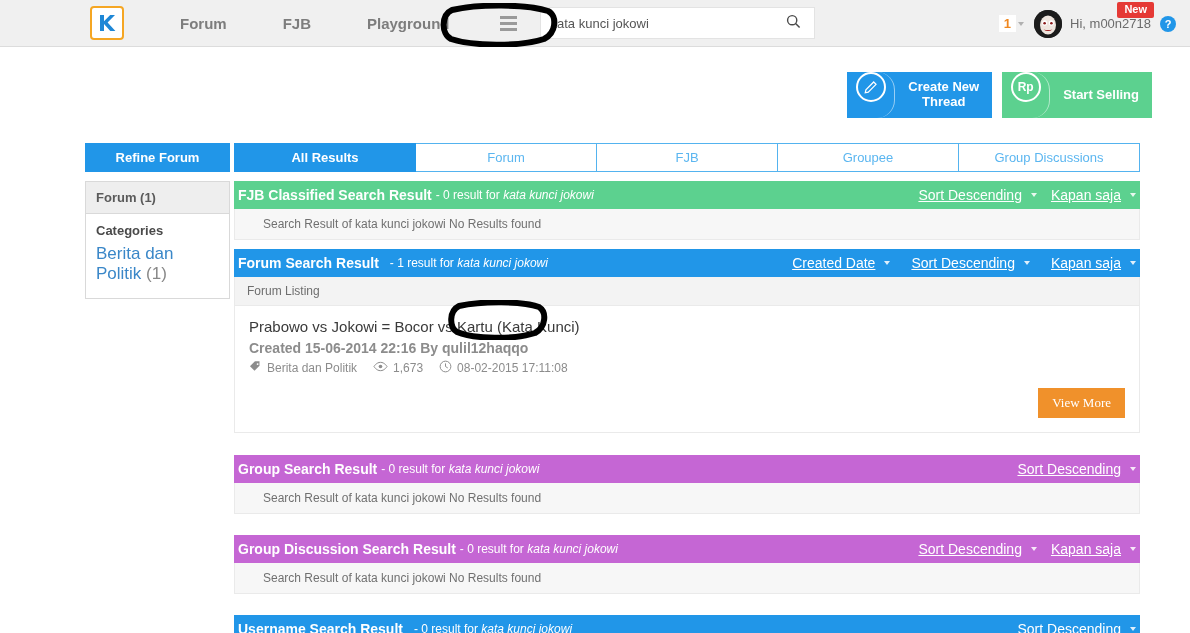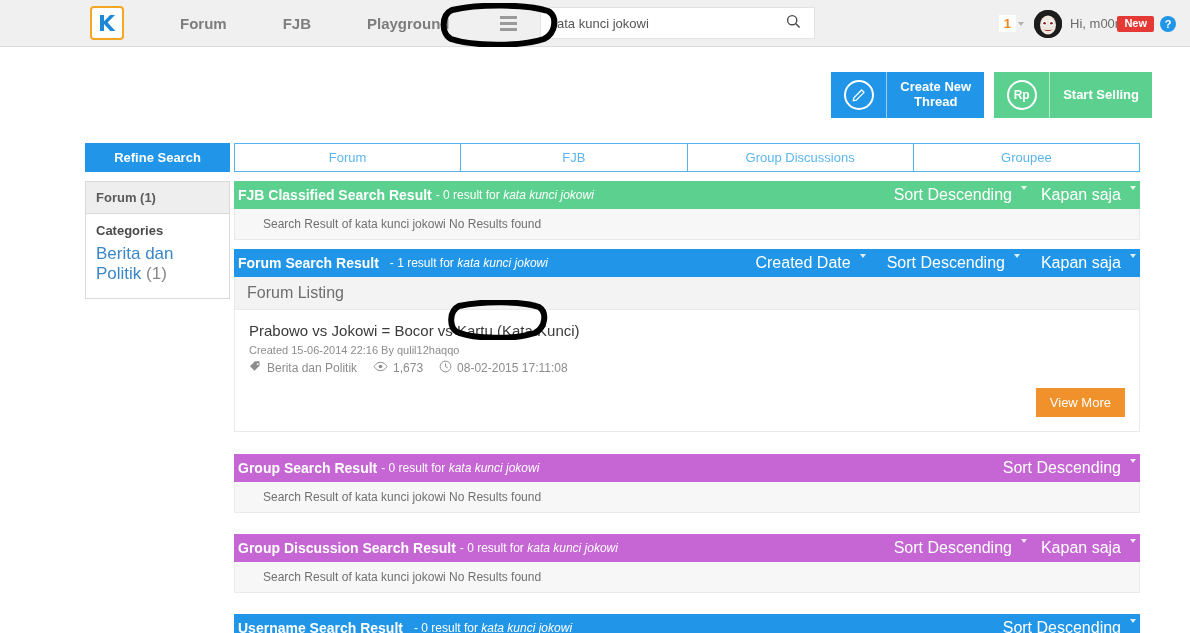--- a/index.html
+++ b/index.html
@@ -97,21 +97,21 @@
   }
   .avatar {
     width:28px; height:28px; border-radius:50%;
     overflow:hidden; background:#2a2a2a;
     display:flex; align-items:center; justify-content:center;
     flex:none;
   }
   .greeting { color:#6b6b6b; font-size:13px; margin-left:8px; }
   .new-badge {
     position:absolute;
-    top:16px; right:22px;
+    top:2px; right:22px;
     background:#e53935;
     color:#ffffff;
     font-size:11px;
     font-weight:bold;
     padding:2px 7px 3px;
     border-radius:2px;
     line-height:1;
   }
   .help-icon {
     width:16px;height:16px;border-radius:50%;
@@ -127,23 +127,24 @@
     right:38px; top:72px;
     display:flex; gap:10px;
   }
   .act-btn {
     display:flex; align-items:center;
     height:46px;
     color:#ffffff;
     cursor:pointer;
   }
   .act-btn .ic {
-    width:56px; height:46px;
-    display:flex; align-items:center; justify-content:center;
+    width:48px; height:46px;
+    display:flex; align-items:flex-start; justify-content:center;
     border-right:1px solid rgba(255,255,255,.55);
+    border-radius:18px;
   }
   .act-btn .lbl {
     padding:0 13px;
     font-size:13px; font-weight:bold;
     line-height:1.12;
     text-align:center;
     white-space:pre-line;
   }
   .blue-btn { background:#2196e8; }
   .green-btn { background:#5cd18f; }
@@ -203,24 +204,25 @@
     height:28px;
     display:flex; align-items:center;
     padding:0 4px;
     color:#ffffff;
   }
   .sec-bar .t { font-size:14px; font-weight:bold; }
   .sec-bar .sub { font-size:12px; margin-left:4px; font-weight:normal; }
   .sec-bar .sub i { font-style:italic; }
   .sec-bar .spacer { flex:1; }
   .sortopt {
-    font-size:16px;
+    font-size:14px;
     margin-left:14px;
-    display:flex; align-items:flex-start;
+    display:flex; align-items:center;
     cursor:pointer;
+    text-decoration:underline;
   }
   .sortopt .car {
     width:0;height:0;margin-left:9px;
     border-left:3px solid transparent;border-right:3px solid transparent;
     border-top:4px solid rgba(255,255,255,.85);
   }
   .sec-green { background:#5cd18f; }
   .sec-blue  { background:#2196e8;gap:7px; }
   .sec-purple{ background:#c566d4; }
 
@@ -231,46 +233,46 @@
     padding:8px 28px;
     color:#707070;
     font-size:12px;
   }
   .sec-sublabel {
     background:#f3f3f3;
     border:1px solid #eaeaea;
     border-top:none;
     padding:7px 12px;
     color:#6e6e6e;
-    font-size:16px;
+    font-size:12px;
   }
 
   .listing {
     background:#ffffff;
     border:1px solid #eaeaea;
     border-top:none;
     padding:12px 14px 14px;
   }
   .item-title {
     font-size:15px; color:#3a3a3a;
     margin:0 0 5px;
     text-decoration:none; display:block;
   }
-  .item-created { font-size:11px; color:#8c8c8c; margin-bottom:4px; }
+  .item-created { font-size:14px; color:#8c8c8c; margin-bottom:4px;font-weight:bold; }
   .item-meta { display:flex; align-items:center; gap:7px; font-size:12px; color:#8c8c8c; }
   .item-meta .grp { display:flex; align-items:center; gap:5px; margin-right:9px; }
 
   .viewmore-row { display:flex; justify-content:flex-end; margin-top:12px; }
   .viewmore {
     background:#f0912b;
     color:#ffffff;
     font-size:13px;
     padding:7px 14px;
     border:0; cursor:pointer;
-    font-family:Liberation Sans, sans-serif;
+    font-family:Liberation Serif, serif;
   }
 
   
   .annot { position:absolute; pointer-events:none; }
   #annot-search { left:438px; top:3px; }
   #annot-title  { left:446px; top:300px; }
 </style>
 </head>
 <body>
 
@@ -347,26 +349,27 @@
     <span class="ic">
       <span class="circ">Rp</span>
     </span>
     <span class="lbl">Start Selling</span>
   </div>
 </div>
 
 <div class="content">
 
   <div class="row-tabs">
-    <div class="refine">Refine Search</div>
+    <div class="refine">Refine Forum</div>
     <div class="tabs">
+      <div class="tab active">All Results</div>
       <div class="tab">Forum</div>
       <div class="tab">FJB</div>
+      <div class="tab">Groupee</div>
       <div class="tab">Group Discussions</div>
-      <div class="tab">Groupee</div>
     </div>
   </div>
 
   <div class="main">
 
     <div class="sidebar">
       <div class="side-box">
         <div class="side-head">Forum (1)</div>
         <div class="side-body">
           <h4>Categories</h4>

